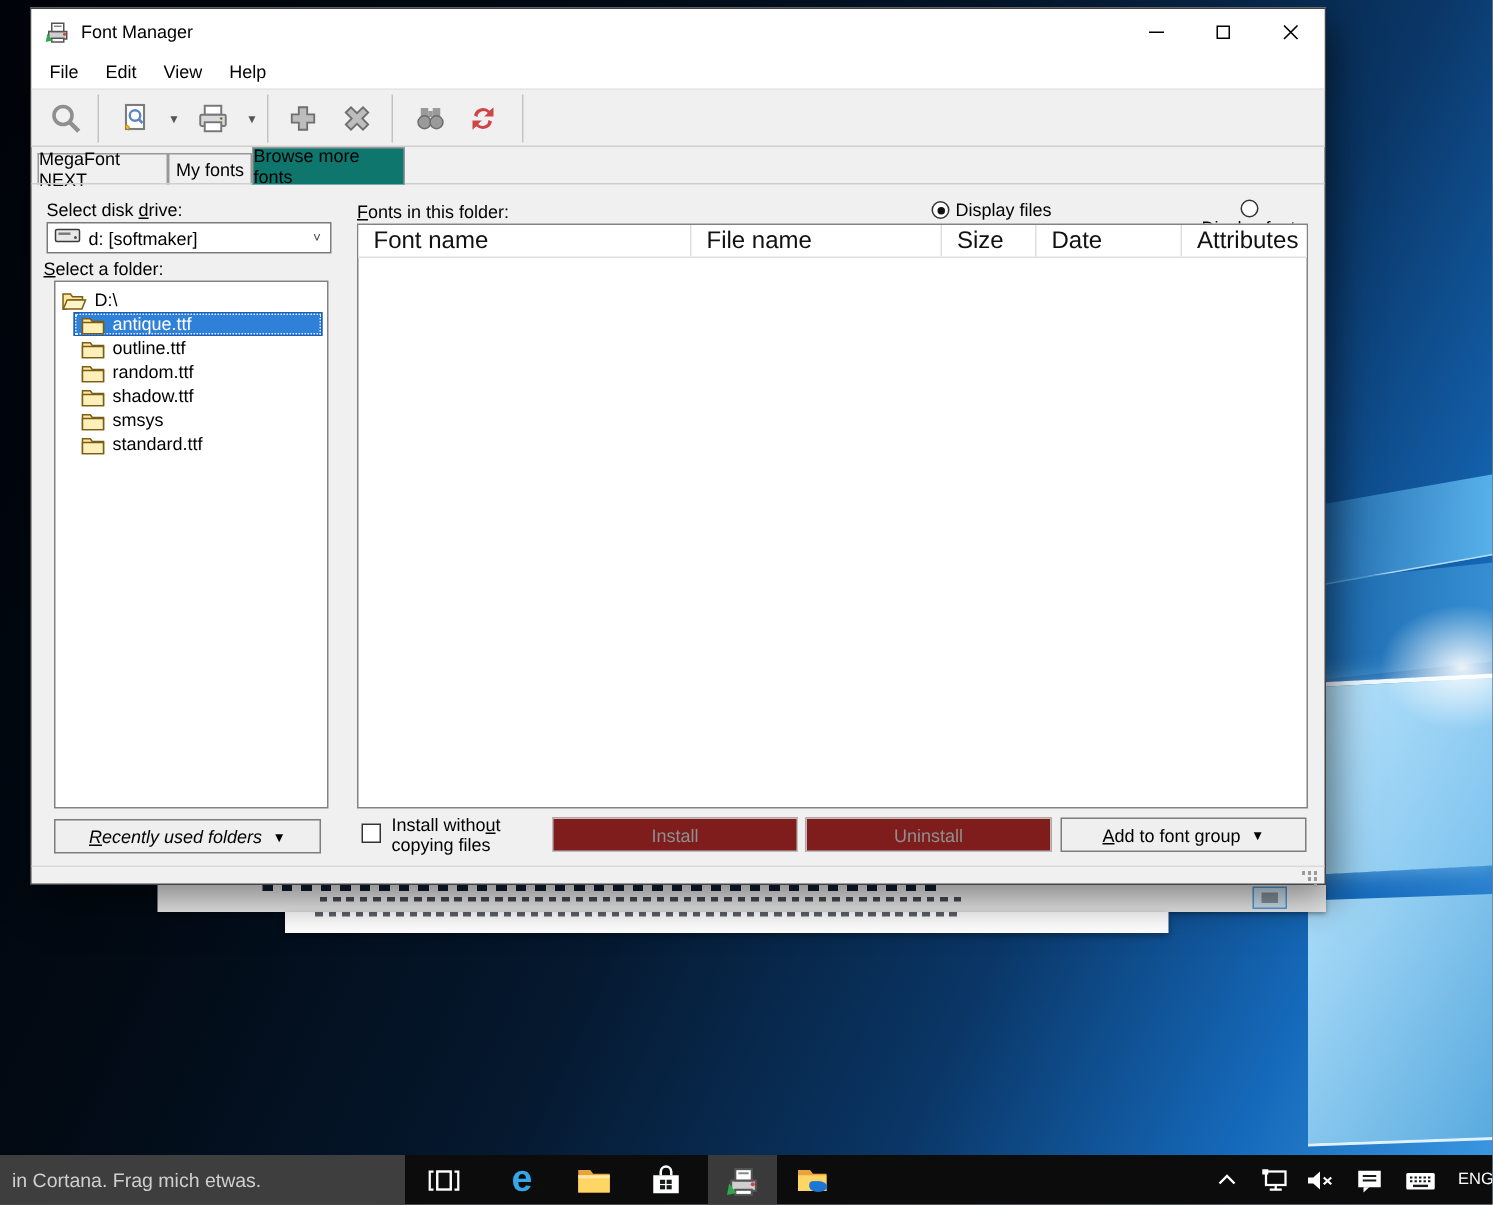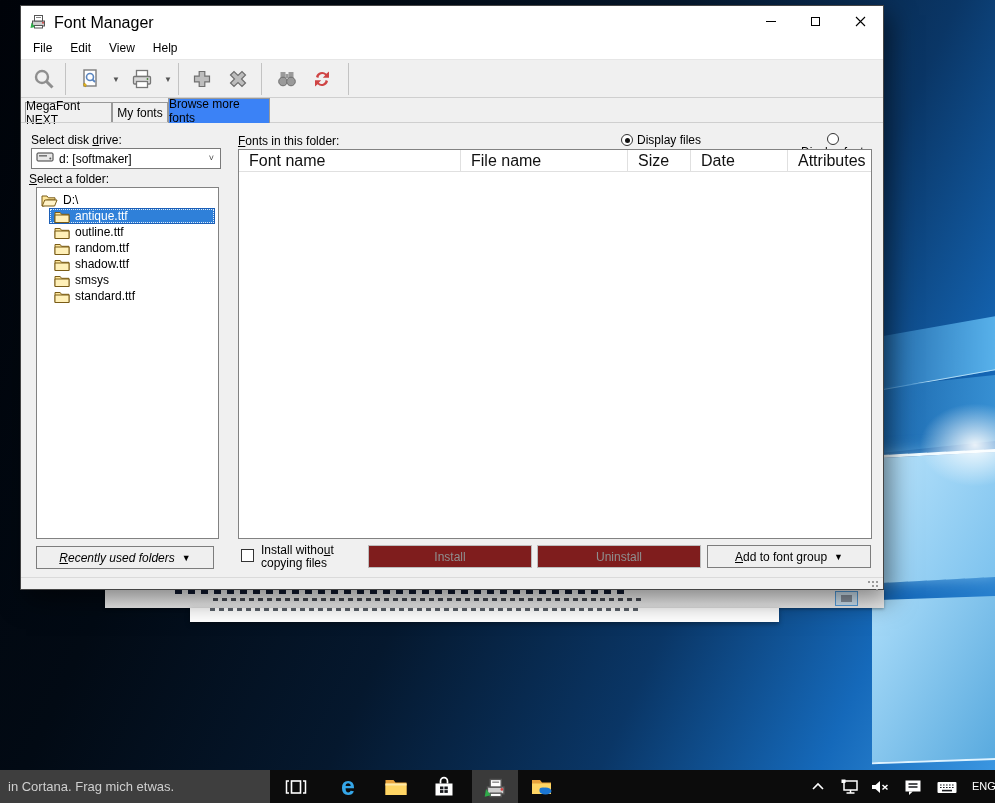--- a/index.html
+++ b/index.html
@@ -37,40 +37,40 @@
   .sub2 { position:absolute; left:190px; top:608px; width:589px; height:14px; background:#fff;
     box-shadow:0 2px 5px rgba(0,0,0,.35); }
   .sub2 .txtline3 { position:absolute; left:20px; top:0; width:430px; height:3px; opacity:.8;
     background:repeating-linear-gradient(90deg,#333a45 0 5px,transparent 5px 9px); }
 
   
   .window { position:absolute; left:20px; top:5px; width:864px; height:585px;
     background:#f0f0f0; border:1px solid #454545; box-shadow:6px 10px 24px rgba(0,0,0,.5); }
   .titlebar { position:absolute; left:0; top:0; right:0; height:30px; background:#fff; }
   .app-icon { position:absolute; left:9px; top:7px; width:16px; height:16px; }
-  .title-text { position:absolute; left:33px; top:8px; font-size:16px; color:#000;text-align:center; }
+  .title-text { position:absolute; left:33px; top:8px; font-size:12px; color:#000;text-align:center; }
   .win-btn { position:absolute; top:0; width:45px; height:30px; display:flex; align-items:center; justify-content:center; }
   .wb-min { right:90px; } .wb-max { right:45px; } .wb-close { right:0; }
   .glyph-min { width:10px; height:1px; background:#000; }
   .glyph-max { width:9px; height:9px; border:1px solid #000; }
 
   .menubar { position:absolute; left:0; top:30px; right:0; height:23px; background:#fff; display:flex; align-items:center; padding-left:3px; }
   .menu-item { padding:3px 9px; font-size:12px; }
 
   .toolbar { position:absolute; left:0; top:53px; right:0; height:39px; background:#f0f0f0;
     border-top:1px solid #e6e6e6; border-bottom:1px solid #cfcfcf; }
   .tb-btn { position:absolute; top:4px; width:30px; height:30px; display:flex; align-items:center; justify-content:center; }
   .tb-arrow { position:absolute; top:4px; width:14px; height:30px; display:flex; align-items:center; justify-content:center;
     font-size:8px; color:#555; }
   .tb-sep { position:absolute; top:3px; width:1px; height:32px; background:#c3c3c3; }
 
   .tabs { position:absolute; left:0; top:92px; right:0; height:25px; }
   .tab { position:absolute; top:4px; height:21px; background:#f0f0f0; border:1px solid #999;
     border-bottom:none; display:flex; align-items:center; justify-content:center; font-size:12px; }
-  .tab.active { top:0; height:25px; background:#3b82f6; z-index:3; }
+  .tab.active { top:0; height:25px; background:#0f766e; z-index:3; }
   .tab-baseline { position:absolute; left:0; right:0; top:24px; height:1px; background:#cfcfcf; z-index:1; }
 
   .label { position:absolute; font-size:12px; color:#000; white-space:nowrap; }
   .u { text-decoration:underline; }
 
   .combo { position:absolute; left:10px; top:142px; width:190px; height:21px; background:#fff;
     border:1px solid #7a7a7a; display:flex; align-items:center; padding-left:4px; }
   .combo .drv { margin-right:5px; }
   .combo .chev { position:absolute; right:6px; top:4px; color:#444; font-size:9px; }
 

